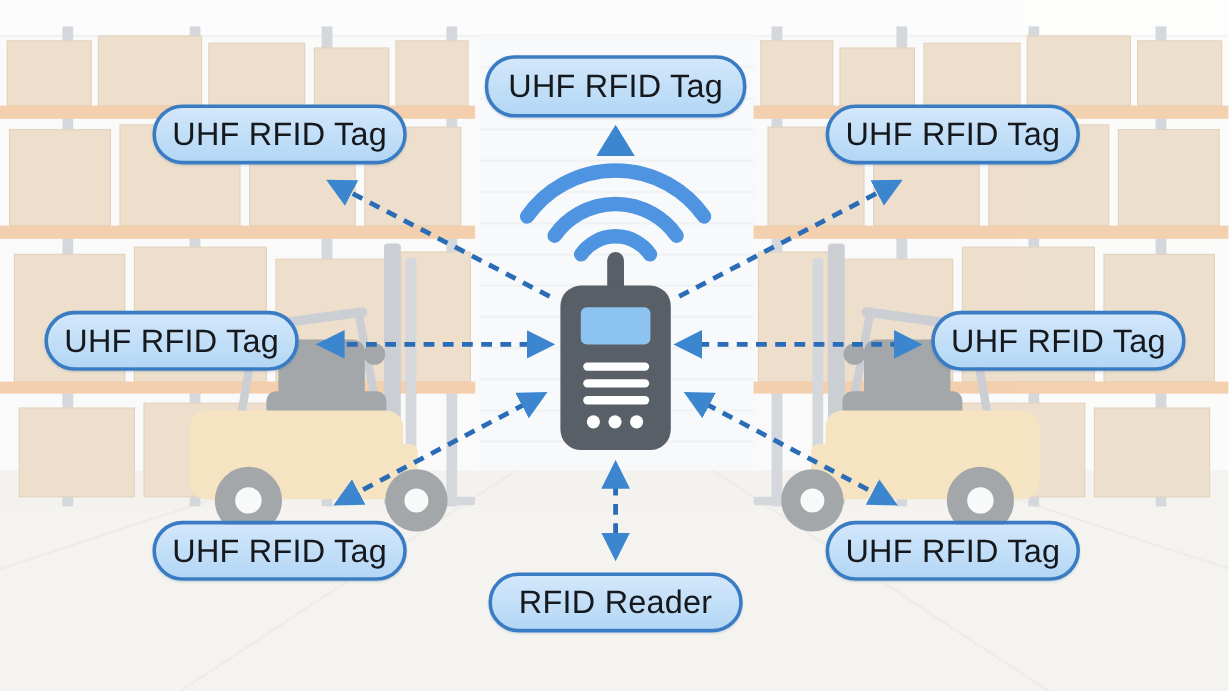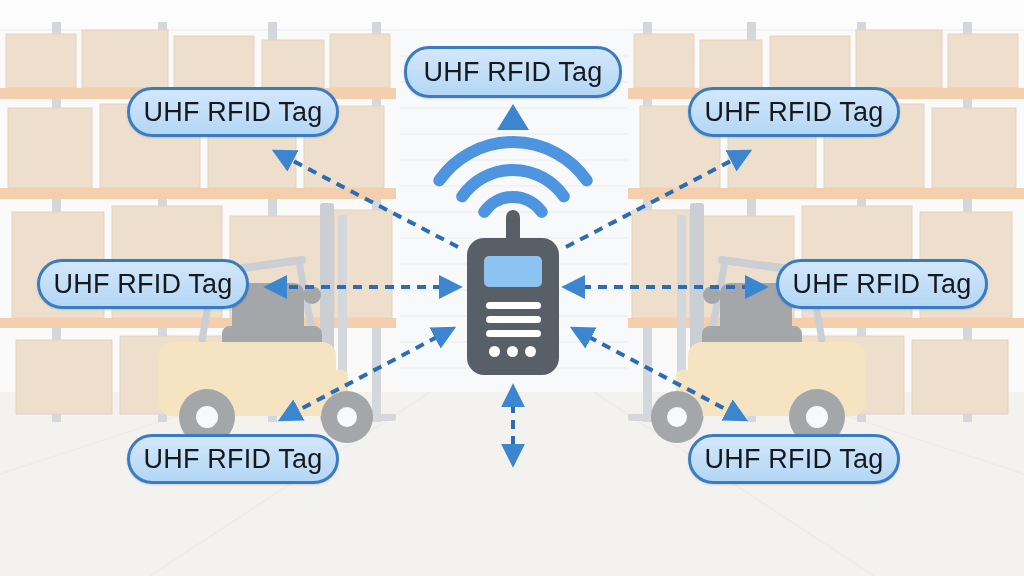--- a/index.html
+++ b/index.html
@@ -156,14 +156,15 @@
   <div class="devpart dev-dot" id="dev-dot2"></div>
   <div class="devpart dev-dot" id="dev-dot3"></div>
 
   <div class="node" id="n-top-center">UHF RFID Tag</div>
   <div class="node" id="n-top-left">UHF RFID Tag</div>
   <div class="node" id="n-top-right">UHF RFID Tag</div>
   <div class="node" id="n-mid-left">UHF RFID Tag</div>
   <div class="node" id="n-mid-right">UHF RFID Tag</div>
   <div class="node" id="n-bottom-left">UHF RFID Tag</div>
   <div class="node" id="n-bottom-right">UHF RFID Tag</div>
+  <div class="node" id="n-bottom-center">RFID Reader</div>
 
 </div>
 
 </body></html>

